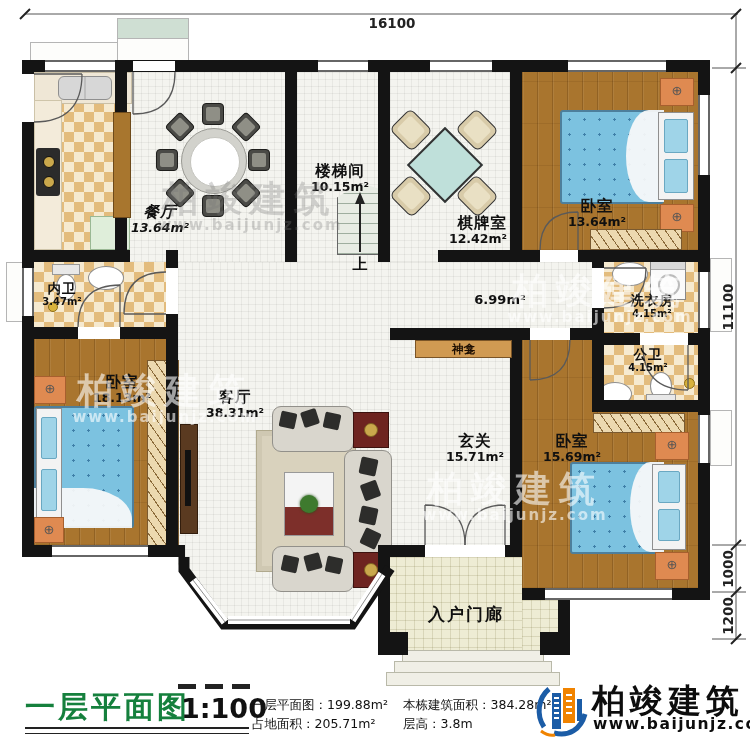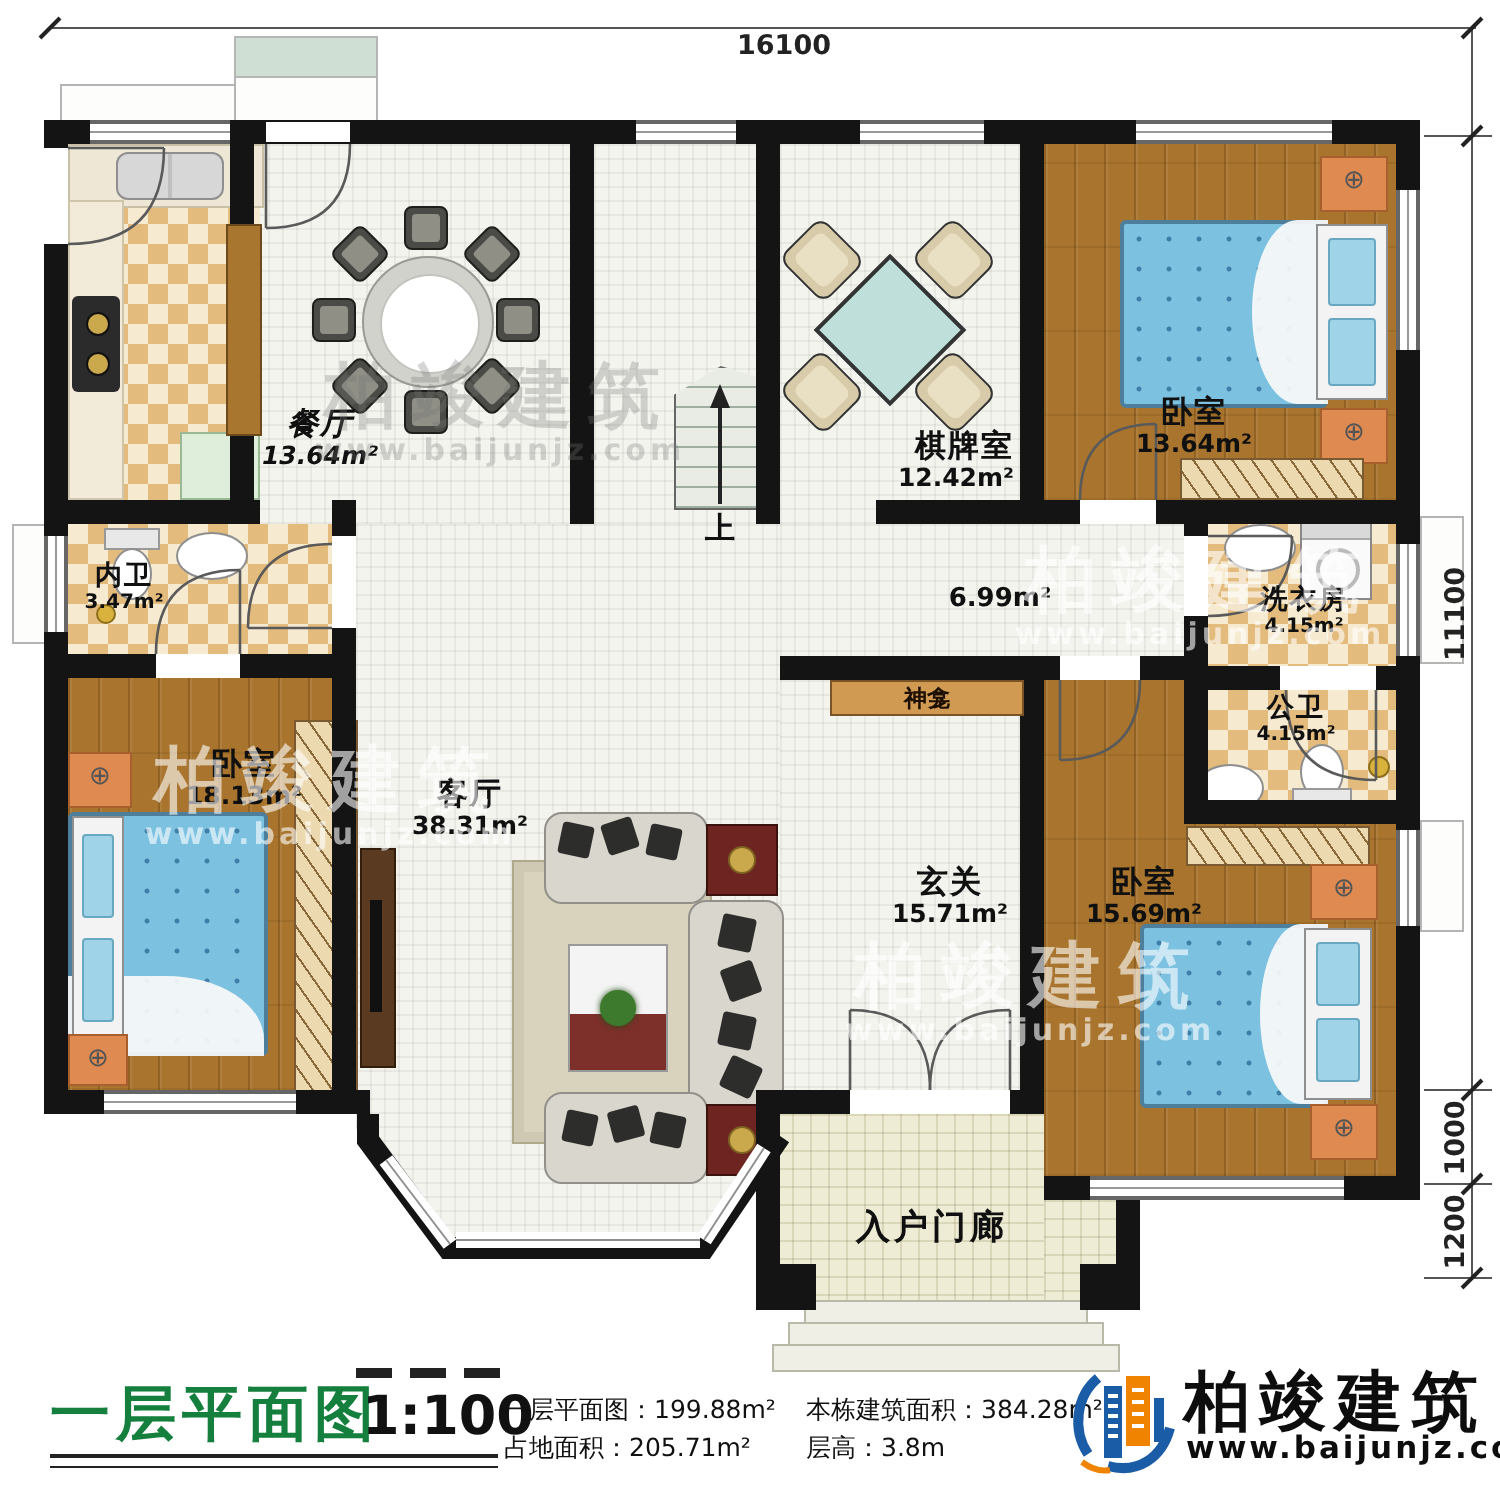--- a/index.html
+++ b/index.html
@@ -316,20 +316,24 @@
 
   <div class="dim" style="left:352px;top:15px;width:80px;">16100</div>
   <div class="dim dim-v" style="left:683px;top:299px;width:90px;">11100</div>
   <div class="dim dim-v" style="left:683px;top:561px;width:90px;">1000</div>
   <div class="dim dim-v" style="left:683px;top:608px;width:90px;">1200</div>
 
   <div class="rlabel" style="left:110px;top:204px;width:100px;font-style:italic;">
     <div class="rname">餐厅</div>
     <div class="rarea">13.64m²</div>
   </div>
+  <div class="rlabel" style="left:290px;top:163px;width:100px;">
+    <div class="rname">楼梯间</div>
+    <div class="rarea">10.15m²</div>
+  </div>
   <div class="rlabel" style="left:338px;top:256px;width:44px;font-size:15px;">上</div>
   <div class="rlabel" style="left:407px;top:215px;width:100px;text-align:right;">
     <div class="rname">棋牌室</div>
     <div class="rarea">12.42m²</div>
   </div>
   <div class="rlabel" style="left:547px;top:198px;width:100px;">
     <div class="rname">卧室</div>
     <div class="rarea">13.64m²</div>
   </div>
   <div class="rlabel sm" style="left:22px;top:281px;width:80px;">

